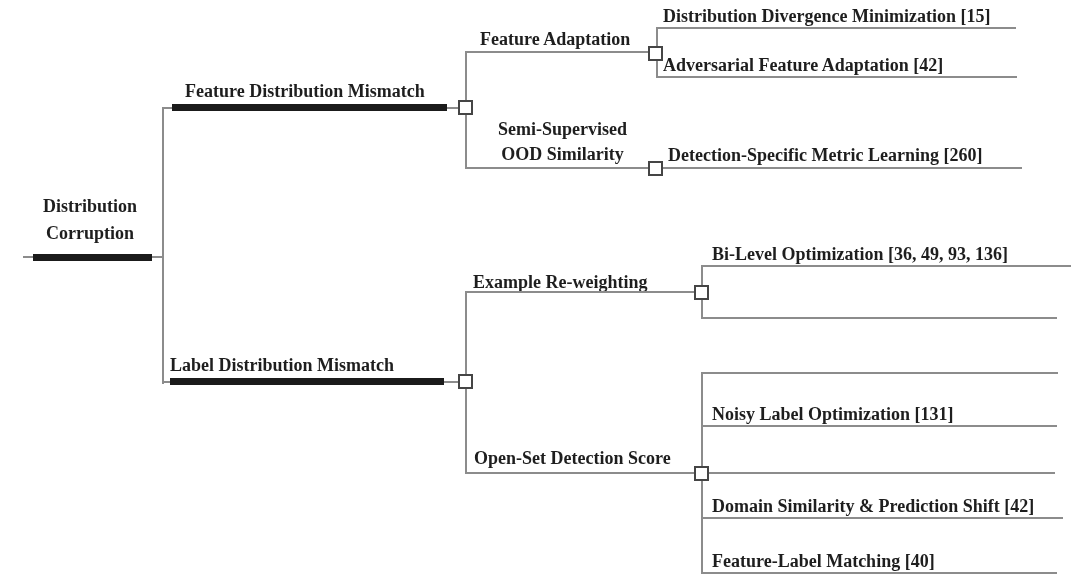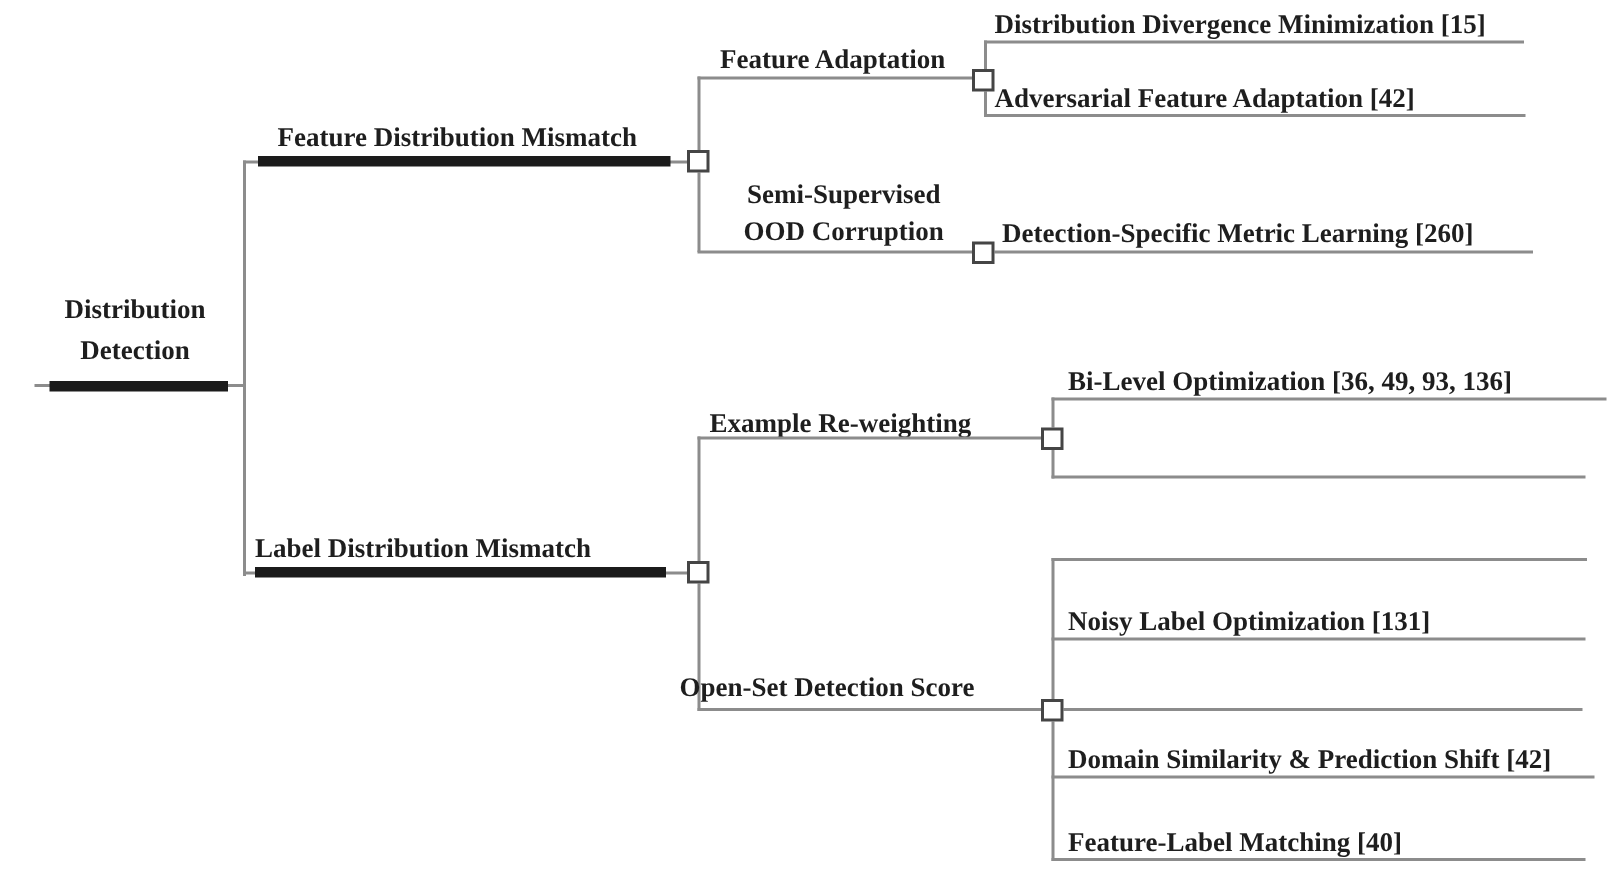--- a/index.html
+++ b/index.html
@@ -31,21 +31,21 @@
     border: 2px solid var(--sqborder, #454545);
     z-index: 2;
   }
 </style>
 </head>
 <body>
 
 <div id="canvas">
 
   <div class="lbl center pre" style="left:16px;top:193px;width:148px;line-height:27px">Distribution
-Detection</div>
+Corruption</div>
   <div class="hline" style="left:23px;top:256px;width:140px"></div>
   <div class="bar" style="left:33px;top:254px;width:119px"></div>
 
   <div class="vline" style="left:162px;top:107px;height:277px"></div>
 
   <div class="lbl" style="left:185px;top:79px">Feature Distribution Mismatch</div>
   <div class="hline" style="left:162px;top:107px;width:304px"></div>
   <div class="bar" style="left:172px;top:104px;width:275px"></div>
   <div class="sq" style="left:458px;top:100px"></div>
   <div class="vline" style="left:465px;top:51px;height:117px"></div>
@@ -55,21 +55,21 @@
   <div class="sq" style="left:648px;top:46px"></div>
   <div class="vline" style="left:656px;top:27px;height:51px"></div>
 
   <div class="lbl" style="left:663px;top:4px">Distribution Divergence Minimization [15]</div>
   <div class="hline" style="left:656px;top:27px;width:360px"></div>
 
   <div class="lbl" style="left:663px;top:53px">Adversarial Feature Adaptation [42]</div>
   <div class="hline" style="left:656px;top:76px;width:361px"></div>
 
   <div class="lbl center pre" style="left:475px;top:117px;width:175px;line-height:25px">Semi-Supervised
-OOD Corruption</div>
+OOD Similarity</div>
   <div class="hline" style="left:465px;top:167px;width:557px"></div>
   <div class="sq" style="left:648px;top:161px"></div>
 
   <div class="lbl" style="left:668px;top:143px">Detection-Specific Metric Learning [260]</div>
 
   <div class="lbl" style="left:170px;top:353px">Label Distribution Mismatch</div>
   <div class="hline" style="left:162px;top:381px;width:304px"></div>
   <div class="bar" style="left:170px;top:378px;width:274px"></div>
   <div class="sq" style="left:458px;top:374px"></div>
   <div class="vline" style="left:465px;top:291px;height:183px"></div>
@@ -77,21 +77,21 @@
   <div class="lbl" style="left:473px;top:270px">Example Re-weighting</div>
   <div class="hline" style="left:465px;top:291px;width:238px"></div>
   <div class="sq" style="left:694px;top:285px"></div>
   <div class="vline" style="left:701px;top:265px;height:54px"></div>
 
   <div class="lbl" style="left:712px;top:242px">Bi-Level Optimization [36, 49, 93, 136]</div>
   <div class="hline" style="left:701px;top:265px;width:370px"></div>
 
   <div class="hline" style="left:701px;top:317px;width:356px"></div>
 
-  <div class="lbl" style="left:453px;top:446px">Open-Set Detection Score</div>
+  <div class="lbl" style="left:474px;top:446px">Open-Set Detection Score</div>
   <div class="hline" style="left:465px;top:472px;width:238px"></div>
   <div class="sq" style="left:694px;top:466px"></div>
   <div class="vline" style="left:701px;top:372px;height:202px"></div>
 
   <div class="hline" style="left:701px;top:372px;width:357px"></div>
 
   <div class="lbl" style="left:712px;top:402px">Noisy Label Optimization [131]</div>
   <div class="hline" style="left:701px;top:425px;width:356px"></div>
 
   <div class="hline" style="left:708px;top:472px;width:347px"></div>

